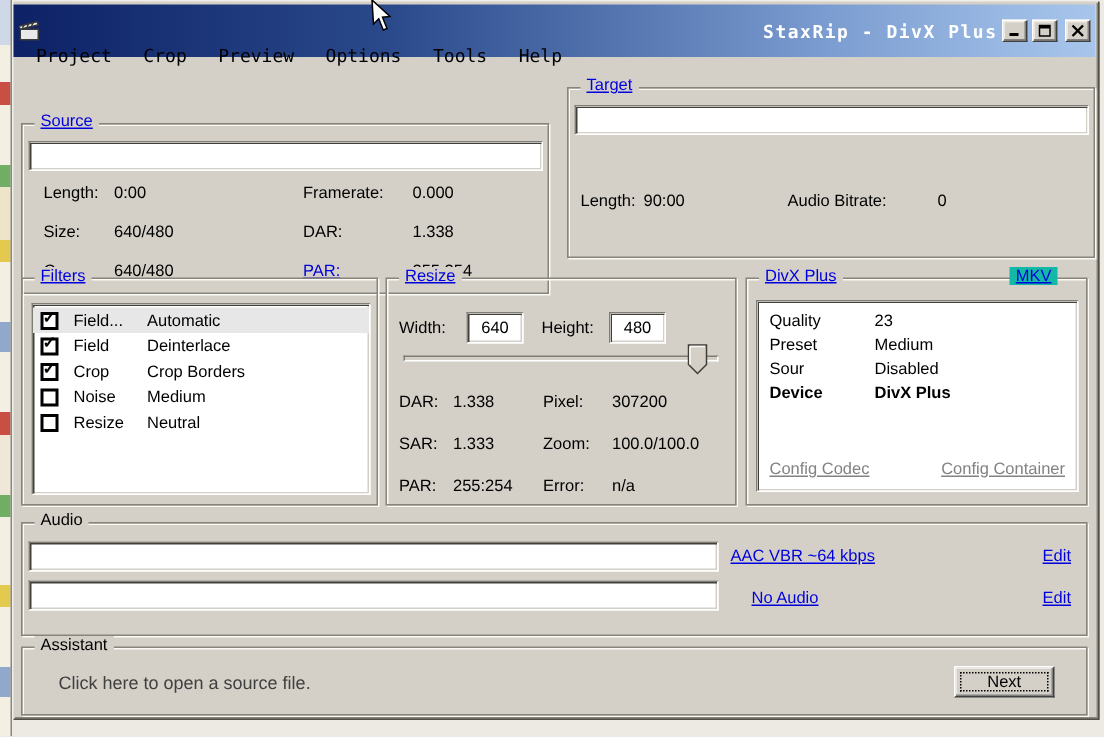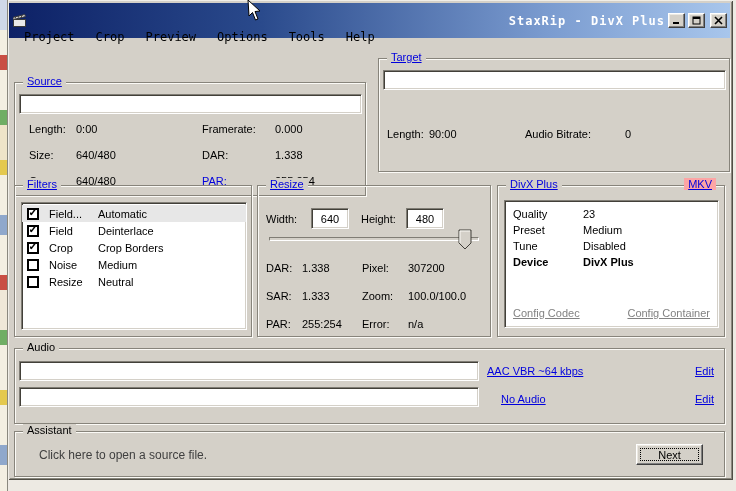--- a/index.html
+++ b/index.html
@@ -52,21 +52,21 @@
   }
   .menu-item { padding:3px 6px; margin-right:9px; cursor:default; }
   .group {
     position:absolute; border:1px solid #87847b;
     box-shadow: inset 1px 1px 0 #fbfaf6, 1px 1px 0 #fbfaf6;
   }
   .legend {
     position:absolute; top:-8px; left:8px; background:#d4d0c8; padding:0 4px;
     white-space:nowrap;
   }
-  .legend-right { position:absolute; top:-8px; right:8px; background:#fca5a5; padding:0 4px; }
+  .legend-right { position:absolute; top:-8px; right:19px; background:#14b8a6; padding:0 4px; }
   .link { color:#0000dd; text-decoration:underline; cursor:pointer; }
   .plain-blue { color:#404040; cursor:pointer; }
   .gray-link { color:#828282; text-decoration:underline; cursor:pointer; }
   .sunken {
     background:#fff; border:1px solid; border-color:#807d75 #fff #fff #807d75;
     box-shadow: inset 1px 1px 0 #424039, inset -1px -1px 0 #d4d0c8;
   }
   input.field {
     position:absolute; height:20px; font-family:"Liberation Sans",sans-serif;
     font-size:11px; padding:0 4px; outline:none;
@@ -259,21 +259,21 @@
       <div class="panel sunken" style="padding-top:7px;">
         <div class="crow">
           <span class="clabel">Quality</span>
           <span>23</span>
         </div>
         <div class="crow">
           <span class="clabel">Preset</span>
           <span>Medium</span>
         </div>
         <div class="crow">
-          <span class="clabel">Tune</span>
+          <span class="clabel">Sour</span>
           <span>Disabled</span>
         </div>
         <div class="crow bold">
           <span class="clabel">Device</span>
           <span>DivX Plus</span>
         </div>
         <div class="panel-links">
           <span class="gray-link">Config Codec</span>
           <span class="gray-link">Config Container</span>
         </div>

